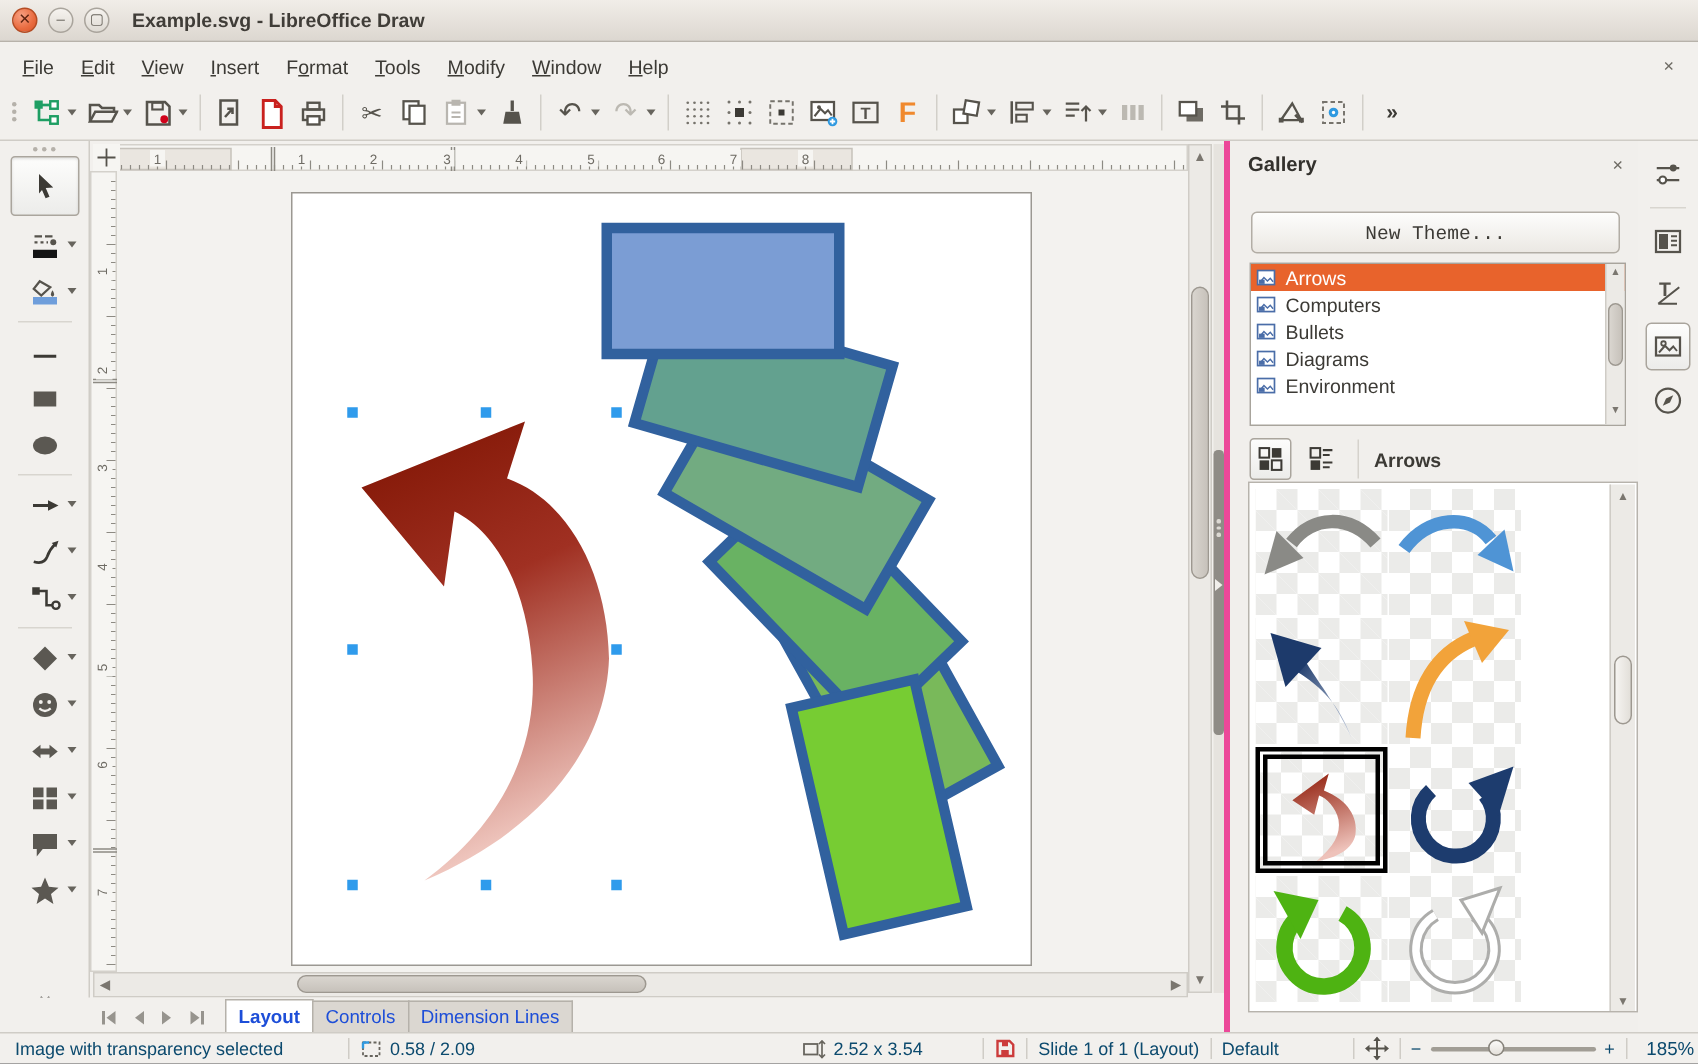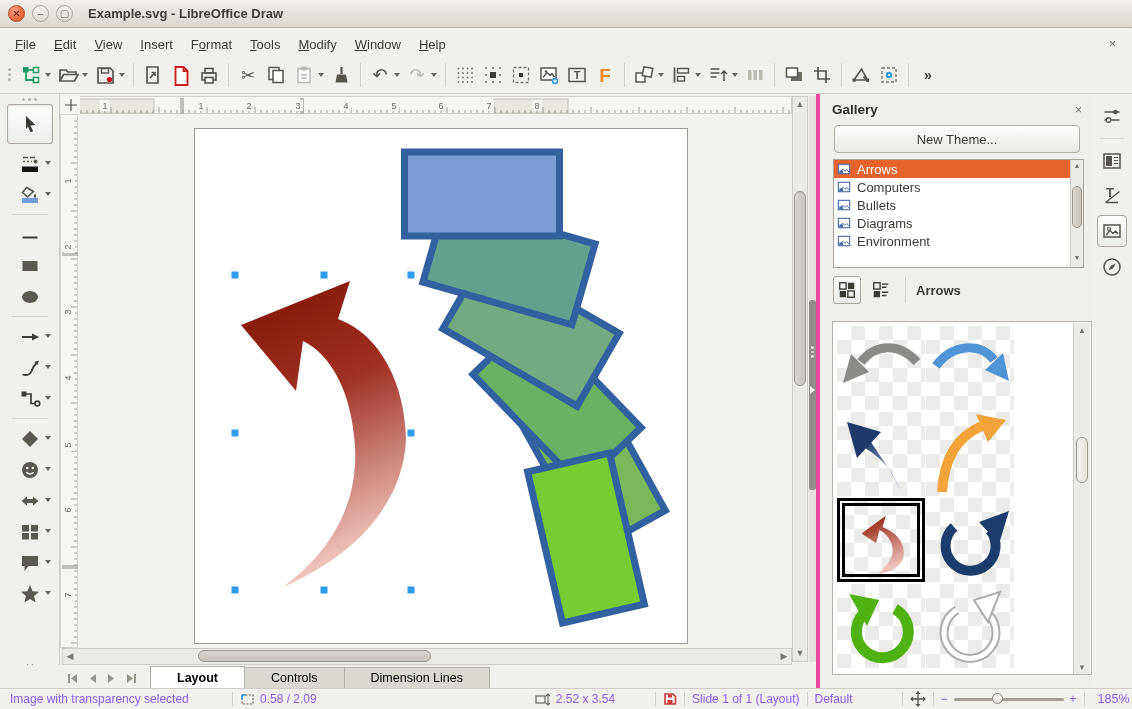--- a/index.html
+++ b/index.html
@@ -62,39 +62,39 @@
   .splitter{position:absolute;left:809px;top:96px;width:7px;height:566px;background:#e6e3de;}
   .splitter .handle{position:absolute;left:0;top:204px;width:7px;height:190px;background:#8f8c86;border-radius:3px;}
   .splitter .tri{position:absolute;left:0.5px;top:290px;width:0;height:0;border-top:4px solid transparent;
     border-bottom:4px solid transparent;border-left:5px solid #f0eeea;}
   .splitter .dots{position:absolute;left:2px;top:250px;display:flex;flex-direction:column;gap:2px;}
   .splitter .dots i{width:2.5px;height:2.5px;background:#dcd9d3;border-radius:50%;}
   
   .tabbar{position:absolute;left:0px;top:665px;width:818px;height:23px;background:#f2f0ed;display:flex;align-items:flex-end;}
   .tabnav{display:flex;margin-left:64px;margin-right:10px;height:20px;align-items:center;}
   .tabnav .nbtn{width:19px;height:18px;display:flex;align-items:center;justify-content:center;}
-  .tab{height:21px;padding:0 26px;display:flex;align-items:center;font-size:12.5px;
-    border:1px solid #b5b1aa;border-bottom:none;background:#dbd7d1;color:#000000;margin-right:-1px;}
+  .tab{height:21px;padding:0 8px;display:flex;align-items:center;font-size:12.5px;
+    border:1px solid #b5b1aa;border-bottom:none;background:#dbd7d1;color:#1d4ed8;margin-right:-1px;}
   .tab.active{background:#fff;font-weight:bold;height:22px;}
   
   .statusbar{position:absolute;left:0;top:688px;width:100%;height:21px;background:#f2f0ed;
-    border-top:1px solid #cfccc6;display:flex;align-items:center;font-size:12px;color:#8b5cf6;}
+    border-top:1px solid #cfccc6;display:flex;align-items:center;font-size:12px;color:#0c4a6e;}
   .sb-sep{width:1px;height:14px;background:#cfccc6;margin:0 7px;}
   .sb-item{display:flex;align-items:center;gap:5px;white-space:nowrap;}
   .zoom-track{width:110px;height:3px;background:#a19d95;border-radius:2px;position:relative;margin:0 6px;}
   .zoom-thumb{position:absolute;left:38px;top:-5px;width:11px;height:11px;border-radius:50%;
     background:linear-gradient(#fbfaf8,#e4e0da);border:1px solid #87837b;}
   
   .gallery{position:absolute;left:816px;top:94px;width:276px;height:594px;background:#f1efec;
     border-left:4px solid #ec4899;padding:0;}
   .gal-header{display:flex;align-items:center;padding:8px 10px 4px 12px;}
   .gal-title{font-weight:bold;font-size:13.5px;color:#33312d;}
   .gal-close{margin-left:auto;color:#6e6b64;font-size:12px;}
-  .newtheme-btn{margin:4px 12px 6px 14px;height:28px;border:1px solid #b2ada5;border-radius:4px;
-    background:linear-gradient(#fdfdfc,#ebe8e3);display:flex;align-items:center;justify-content:center;font-size:13px;}
+  .newtheme-btn{margin:20px 12px 6px 14px;height:28px;border:1px solid #b2ada5;border-radius:4px;
+    background:linear-gradient(#fdfdfc,#ebe8e3);display:flex;align-items:center;justify-content:center;font-size:13px;font-family:Liberation Mono, monospace;}
   .themelist{margin:2px 8px 0 13px;height:109px;background:#fff;border:1px solid #a8a49c;position:relative;overflow:hidden;}
   .theme-row{display:flex;align-items:center;height:18px;padding-left:3px;font-size:13px;gap:5px;}
   .theme-row.selected{background:#e8632c;color:#fff;}
   .tl-scroll{position:absolute;right:0;top:0;width:13px;height:100%;background:#eceae6;border-left:1px solid #cfccc6;}
   .tl-thumb{position:absolute;left:1px;top:26px;width:10px;height:42px;background:linear-gradient(90deg,#dad6d0,#c7c2bb);
     border:1px solid #9d9890;border-radius:5px;}
   .gal-toggles{display:flex;align-items:center;margin:8px 0 6px 13px;}
   .viewbtn{width:28px;height:28px;display:flex;align-items:center;justify-content:center;border-radius:3px;margin-right:6px;}
   .viewbtn.active{border:1px solid #aaa59d;background:linear-gradient(#fdfdfc,#ececea);}
   .gal-sep{width:1px;height:26px;background:#d5d2cc;margin:0 10px 0 4px;}

